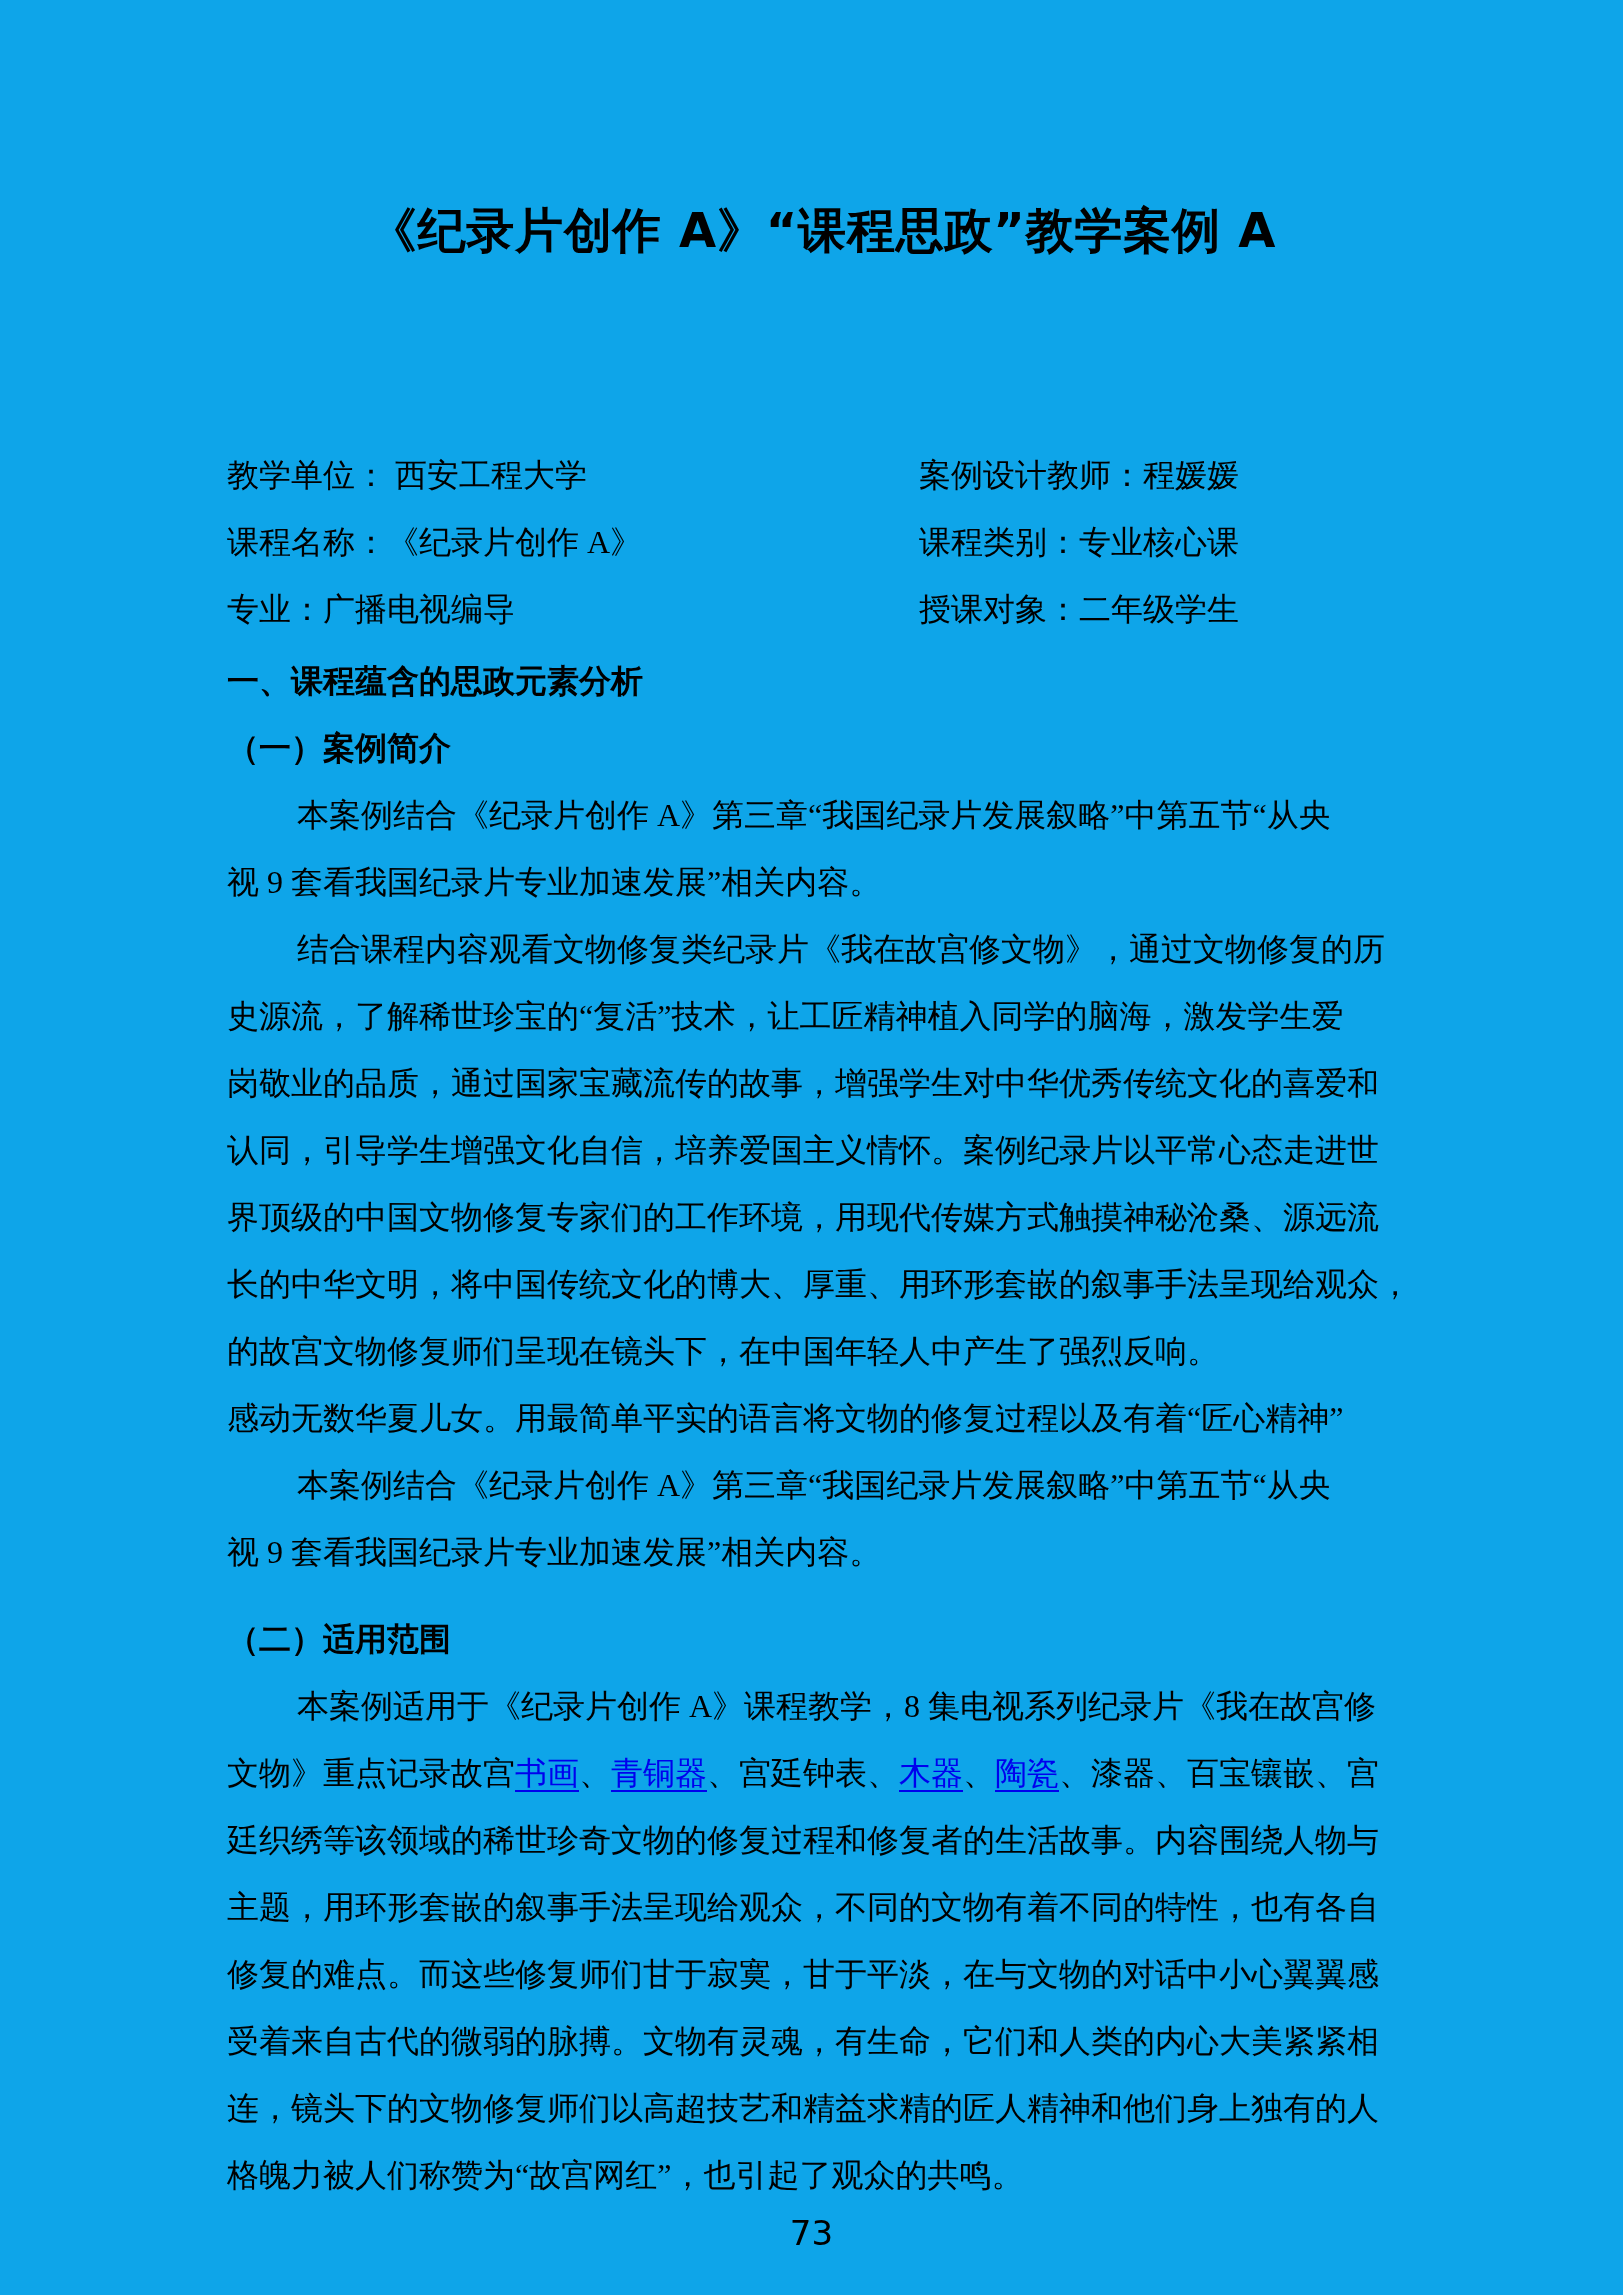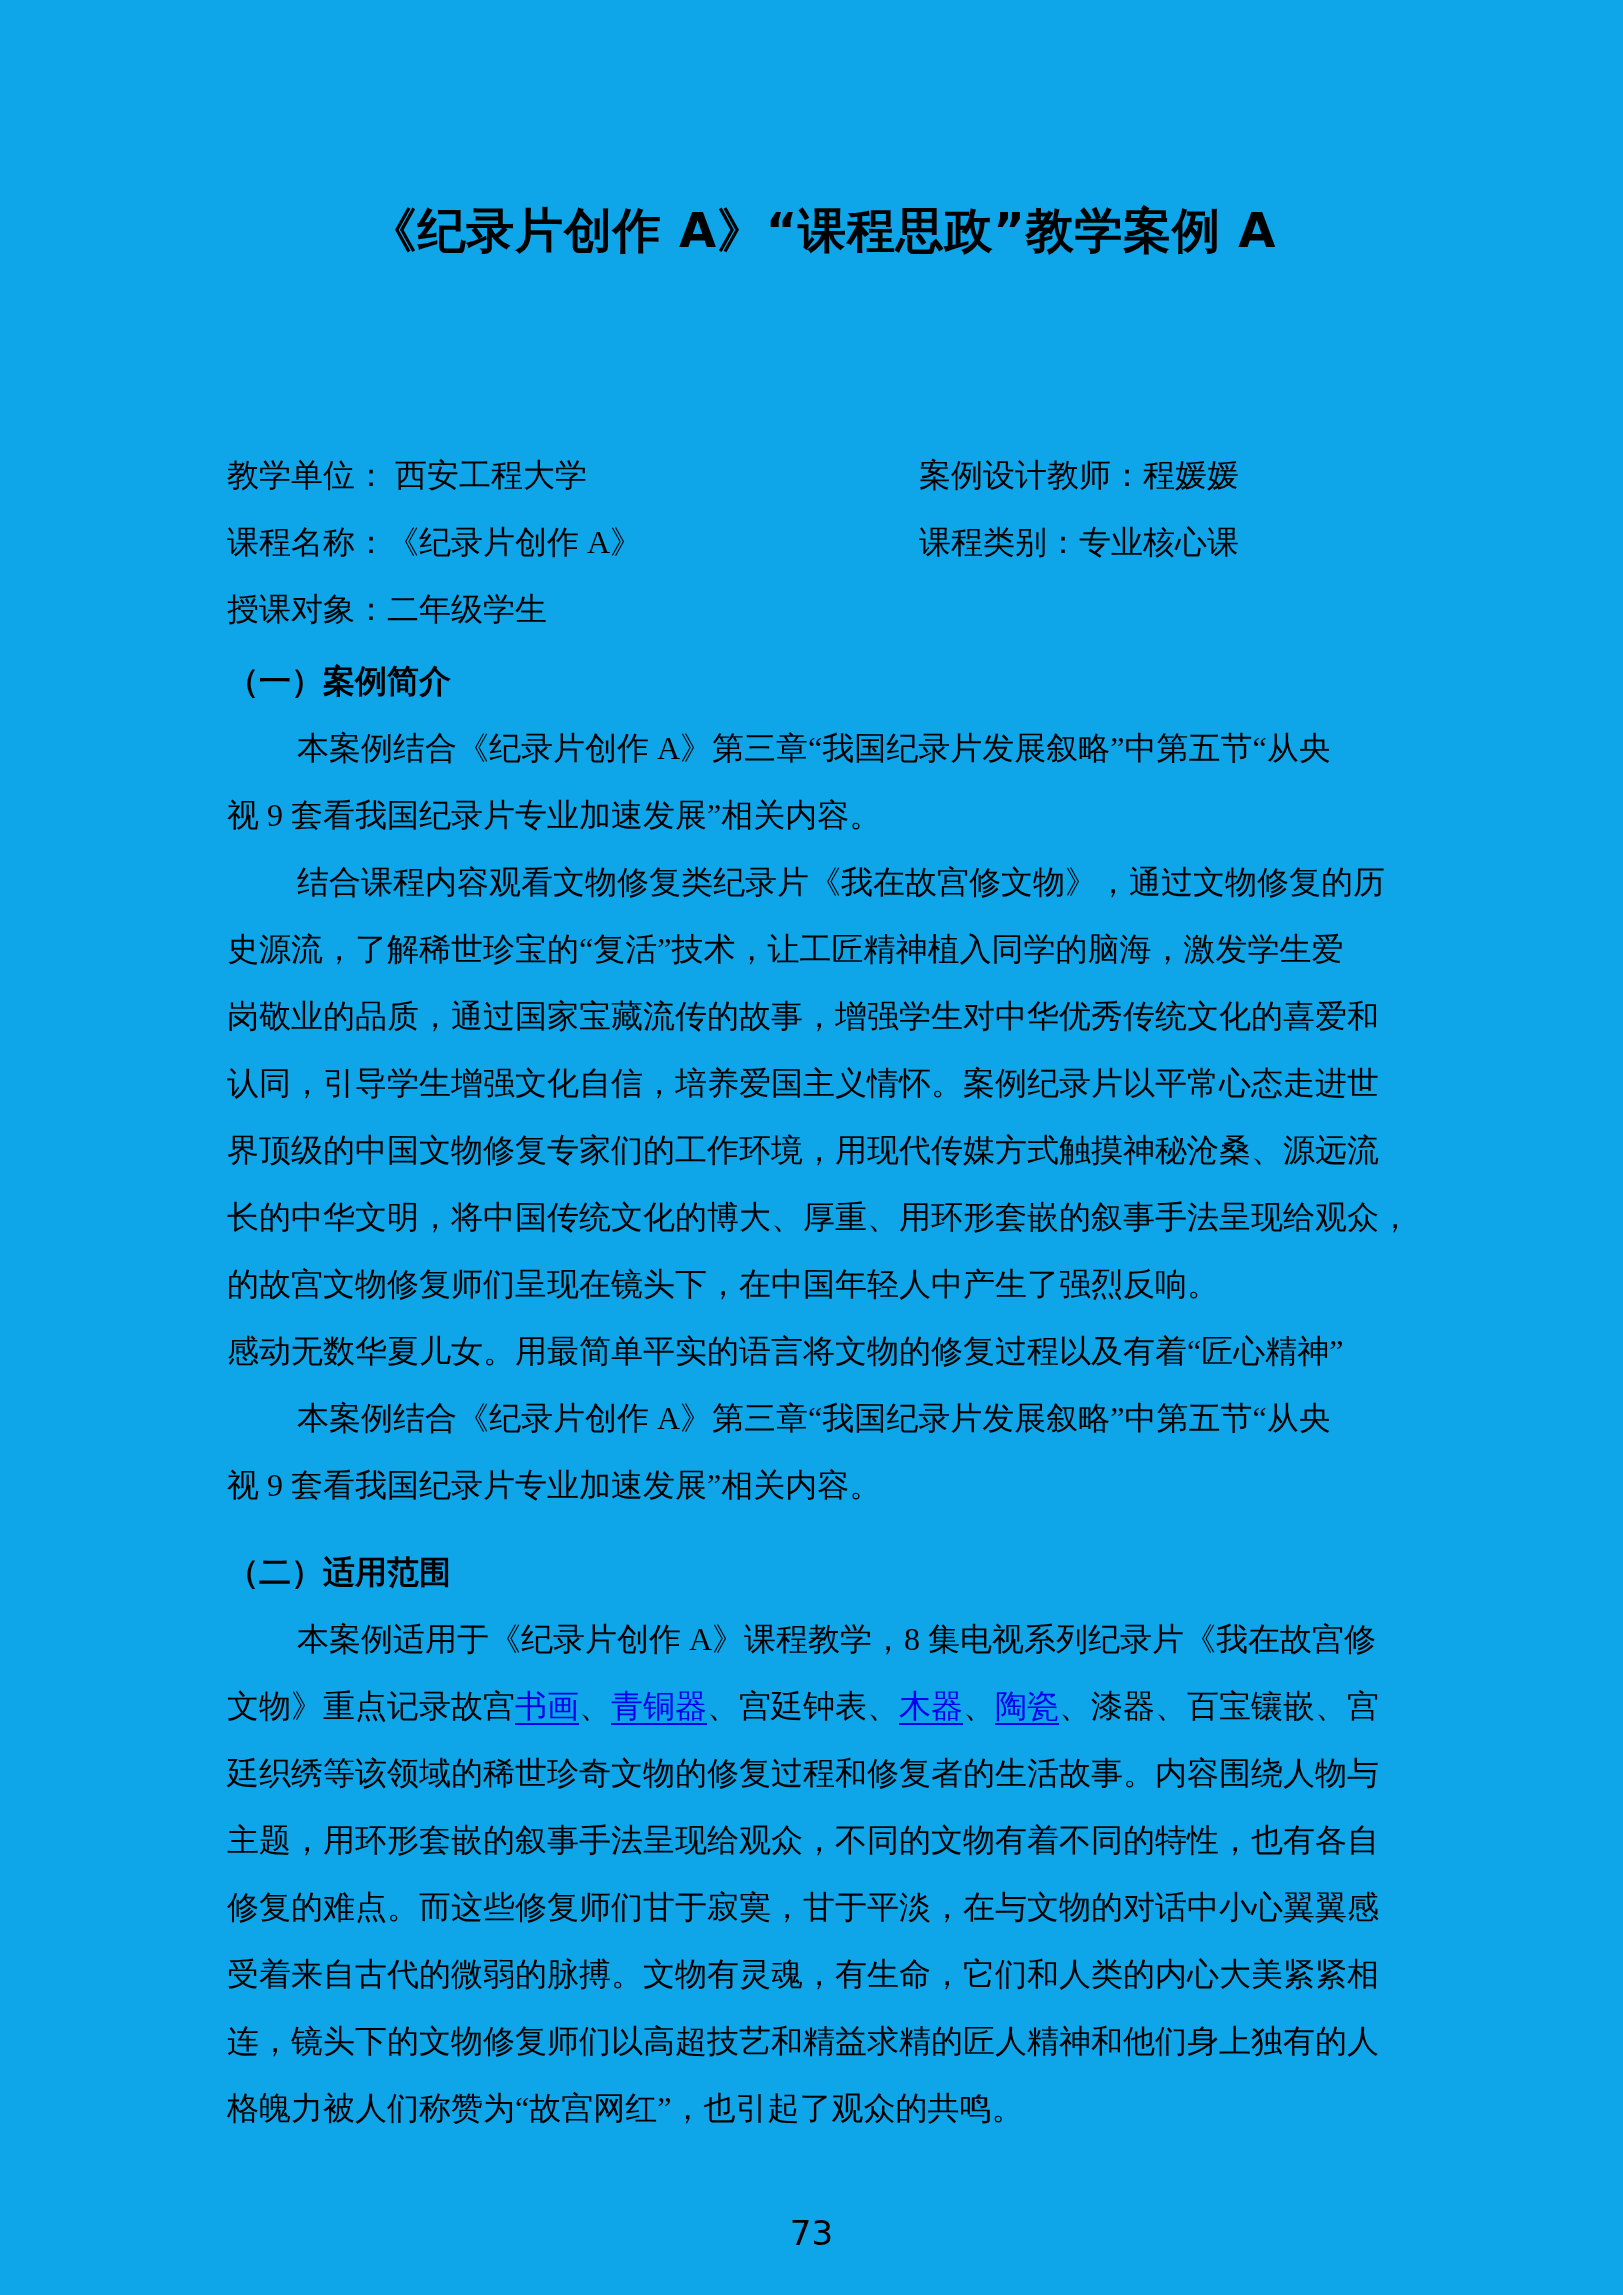--- a/index.html
+++ b/index.html
@@ -49,24 +49,26 @@
     <div class="meta" id="meta">
         <div class="meta-row">
           <span class="meta-cell">教学单位： 西安工程大学</span>
           <span class="meta-cell">案例设计教师：程媛媛</span>
         </div>
         <div class="meta-row">
           <span class="meta-cell">课程名称：《纪录片创作 A》</span>
           <span class="meta-cell">课程类别：专业核心课</span>
         </div>
         <div class="meta-row">
+          <span class="meta-cell">专业：广播电视编导</span>
           <span class="meta-cell">授课对象：二年级学生</span>
         </div>
       </div>
     <div class="body" id="body">
+        <div class="h1">一、课程蕴含的思政元素分析</div>
         <div class="h2">（一）案例简介</div>
         <div class="para">
           <div class="line">本案例结合《纪录片创作 A》第三章“我国纪录片发展叙略”中第五节“从央</div>
           <div class="line">视 9 套看我国纪录片专业加速发展”相关内容。</div>
         </div>
         <div class="para">
           <div class="line">结合课程内容观看文物修复类纪录片《我在故宫修文物》，通过文物修复的历</div>
           <div class="line">史源流，了解稀世珍宝的“复活”技术，让工匠精神植入同学的脑海，激发学生爱</div>
           <div class="line">岗敬业的品质，通过国家宝藏流传的故事，增强学生对中华优秀传统文化的喜爱和</div>
           <div class="line">认同，引导学生增强文化自信，培养爱国主义情怀。案例纪录片以平常心态走进世</div>

